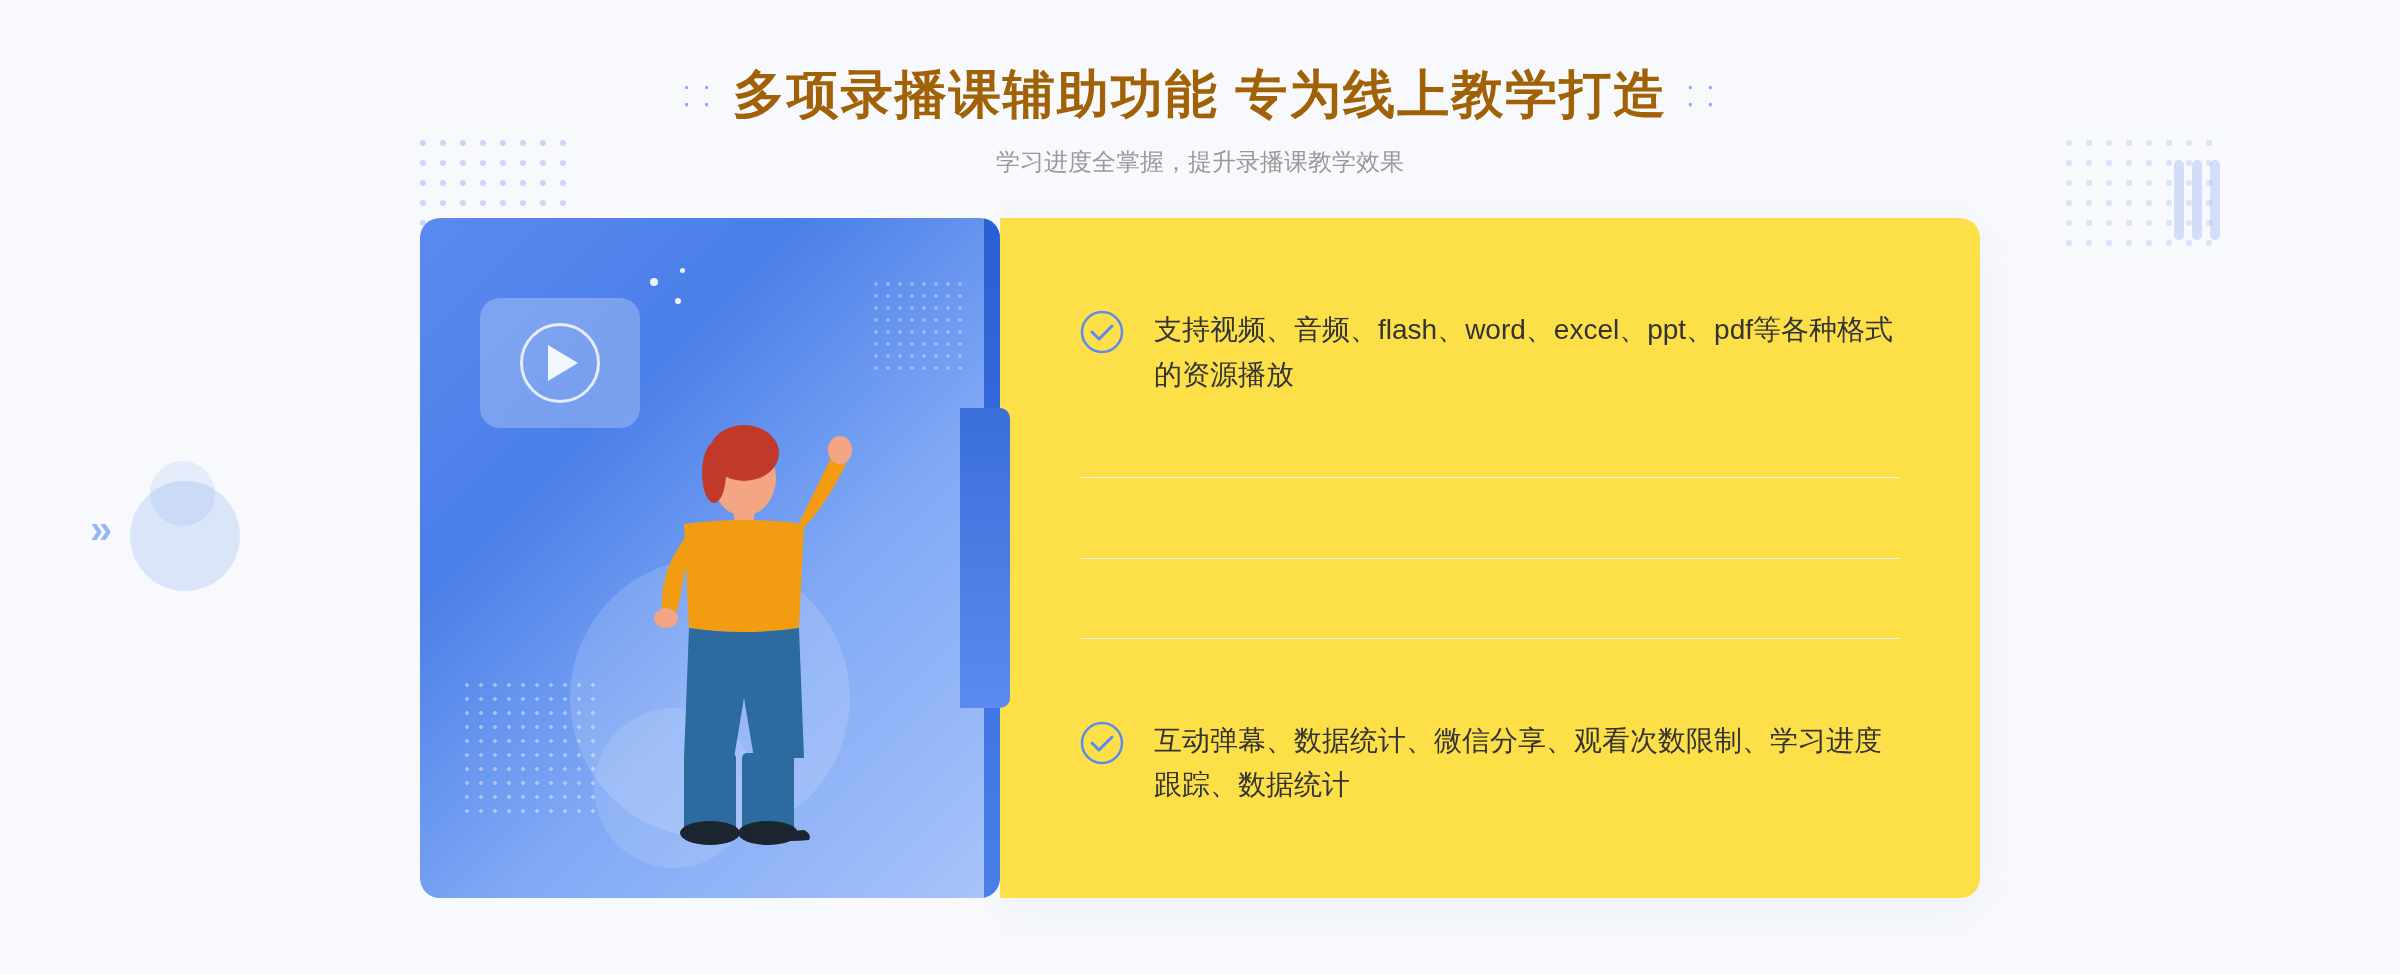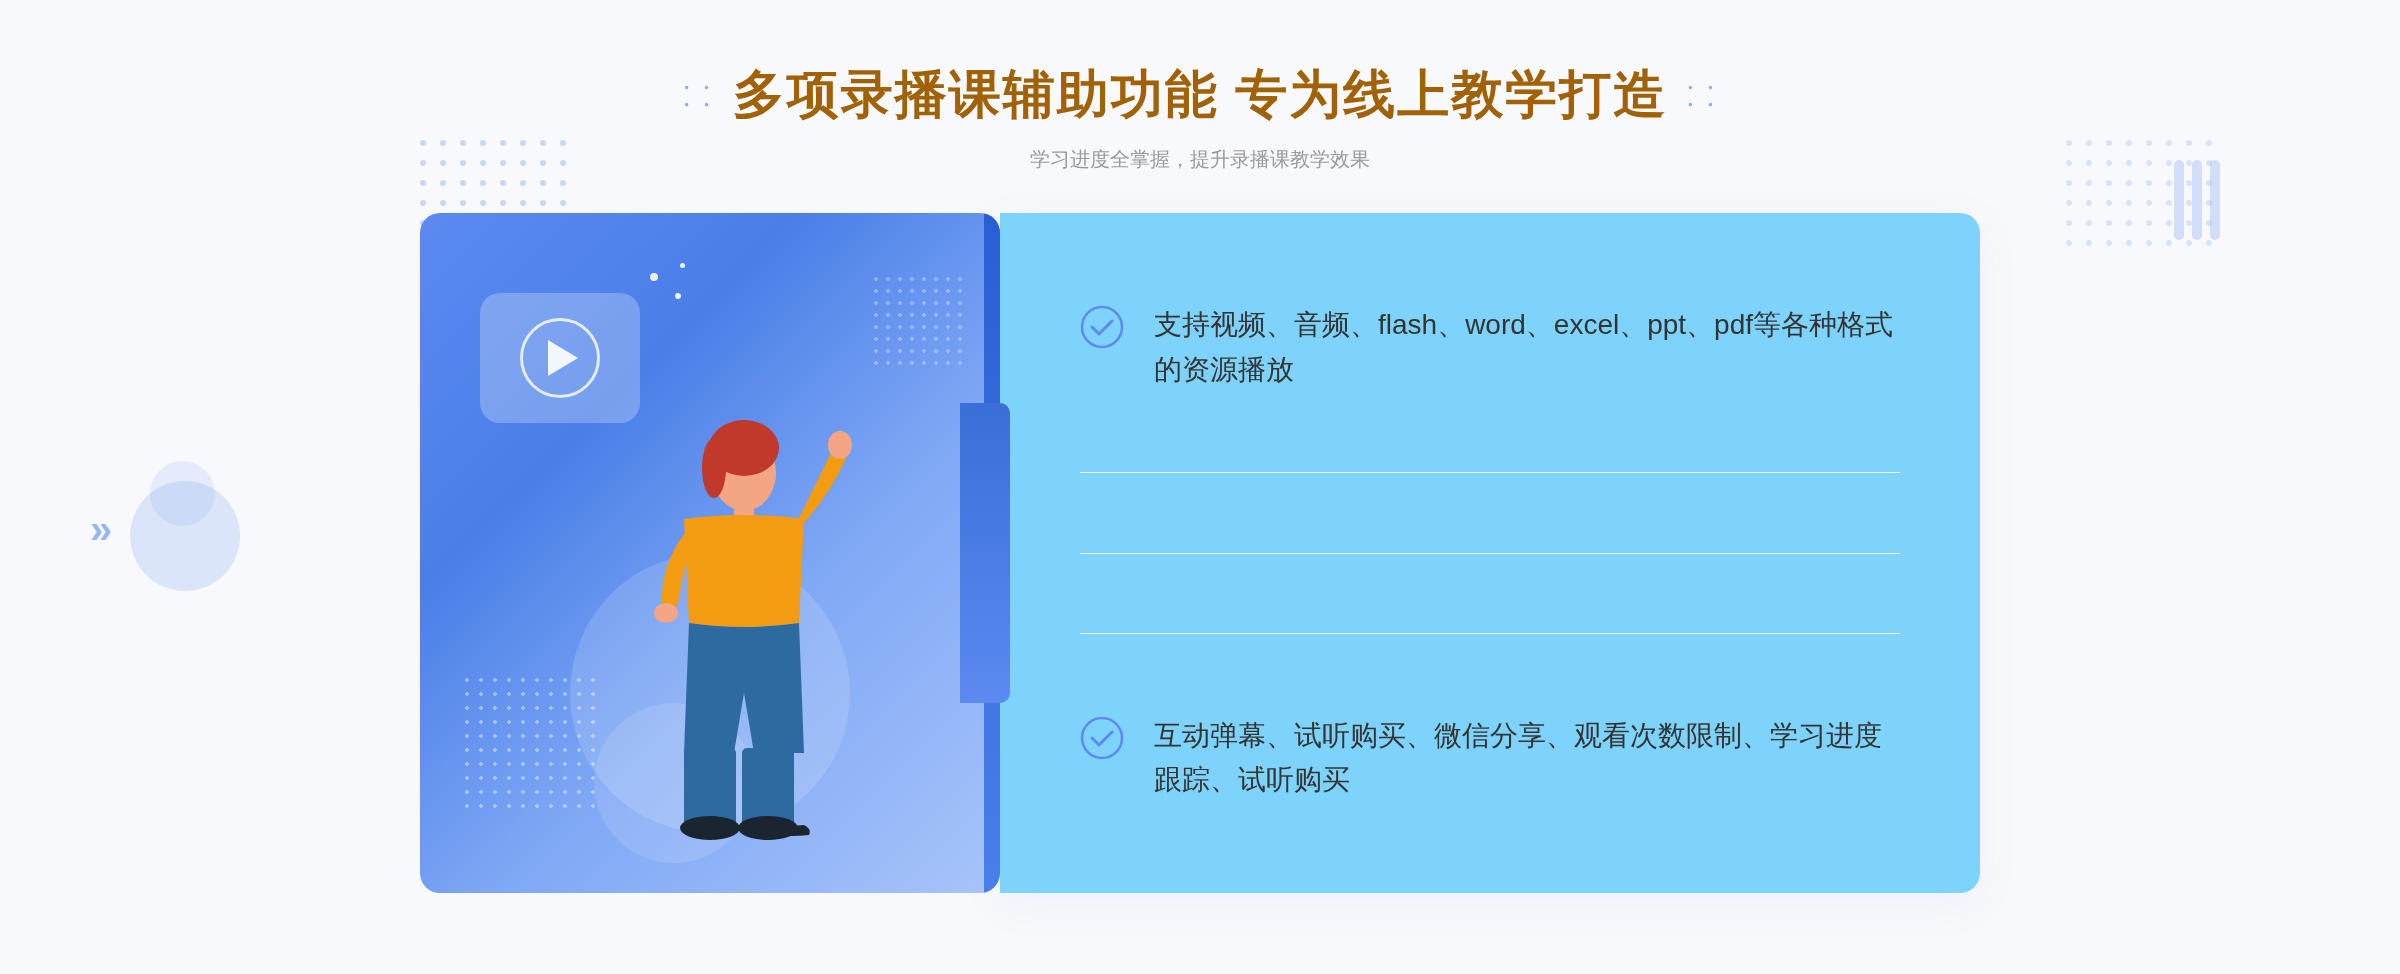--- a/index.html
+++ b/index.html
@@ -53,21 +53,21 @@
     }
 
     .main-title {
       font-size: 52px;
       font-weight: 700;
       color: #a16207;
       letter-spacing: 2px;
     }
 
     .subtitle {
-      font-size: 20px;
+      font-size: 24px;
       color: #999;
       margin-top: 16px;
       font-weight: 400;
     }
 
     
     .content-area {
       display: flex;
       align-items: stretch;
       width: 1560px;
@@ -225,21 +225,21 @@
     .v-line {
       width: 10px;
       height: 80px;
       background: rgba(91, 138, 240, 0.25);
       border-radius: 5px;
     }
 
     
     .features-panel {
       flex: 1;
-      background: #7dd3fc;
+      background: #fde047;
       border-radius: 0 20px 20px 0;
       padding: 50px 80px;
       display: flex;
       flex-direction: column;
       justify-content: space-around;
       height: 680px;
       box-shadow: 0 10px 40px rgba(91,138,240,0.08);
     }
 
     .feature-item {
@@ -518,21 +518,21 @@
 
       <div class="feature-divider"></div>
 
       <div class="feature-item">
         <div class="check-icon">
           <svg viewBox="0 0 44 44" xmlns="http://www.w3.org/2000/svg">
             <circle cx="22" cy="22" r="20" fill="none" stroke="#5b8af0" stroke-width="2.5"></circle>
             <polyline points="12,22 19,29 32,16" fill="none" stroke="#5b8af0" stroke-width="3" stroke-linecap="round" stroke-linejoin="round"></polyline>
           </svg>
         </div>
-        <span class="feature-text">互动弹幕、试听购买、微信分享、观看次数限制、学习进度跟踪、试听购买</span>
+        <span class="feature-text">互动弹幕、数据统计、微信分享、观看次数限制、学习进度跟踪、数据统计</span>
       </div>
 
     </div>
   </div>
 
   <div class="vertical-lines-deco">
     <div class="v-line"></div>
     <div class="v-line"></div>
     <div class="v-line"></div>
   </div>

